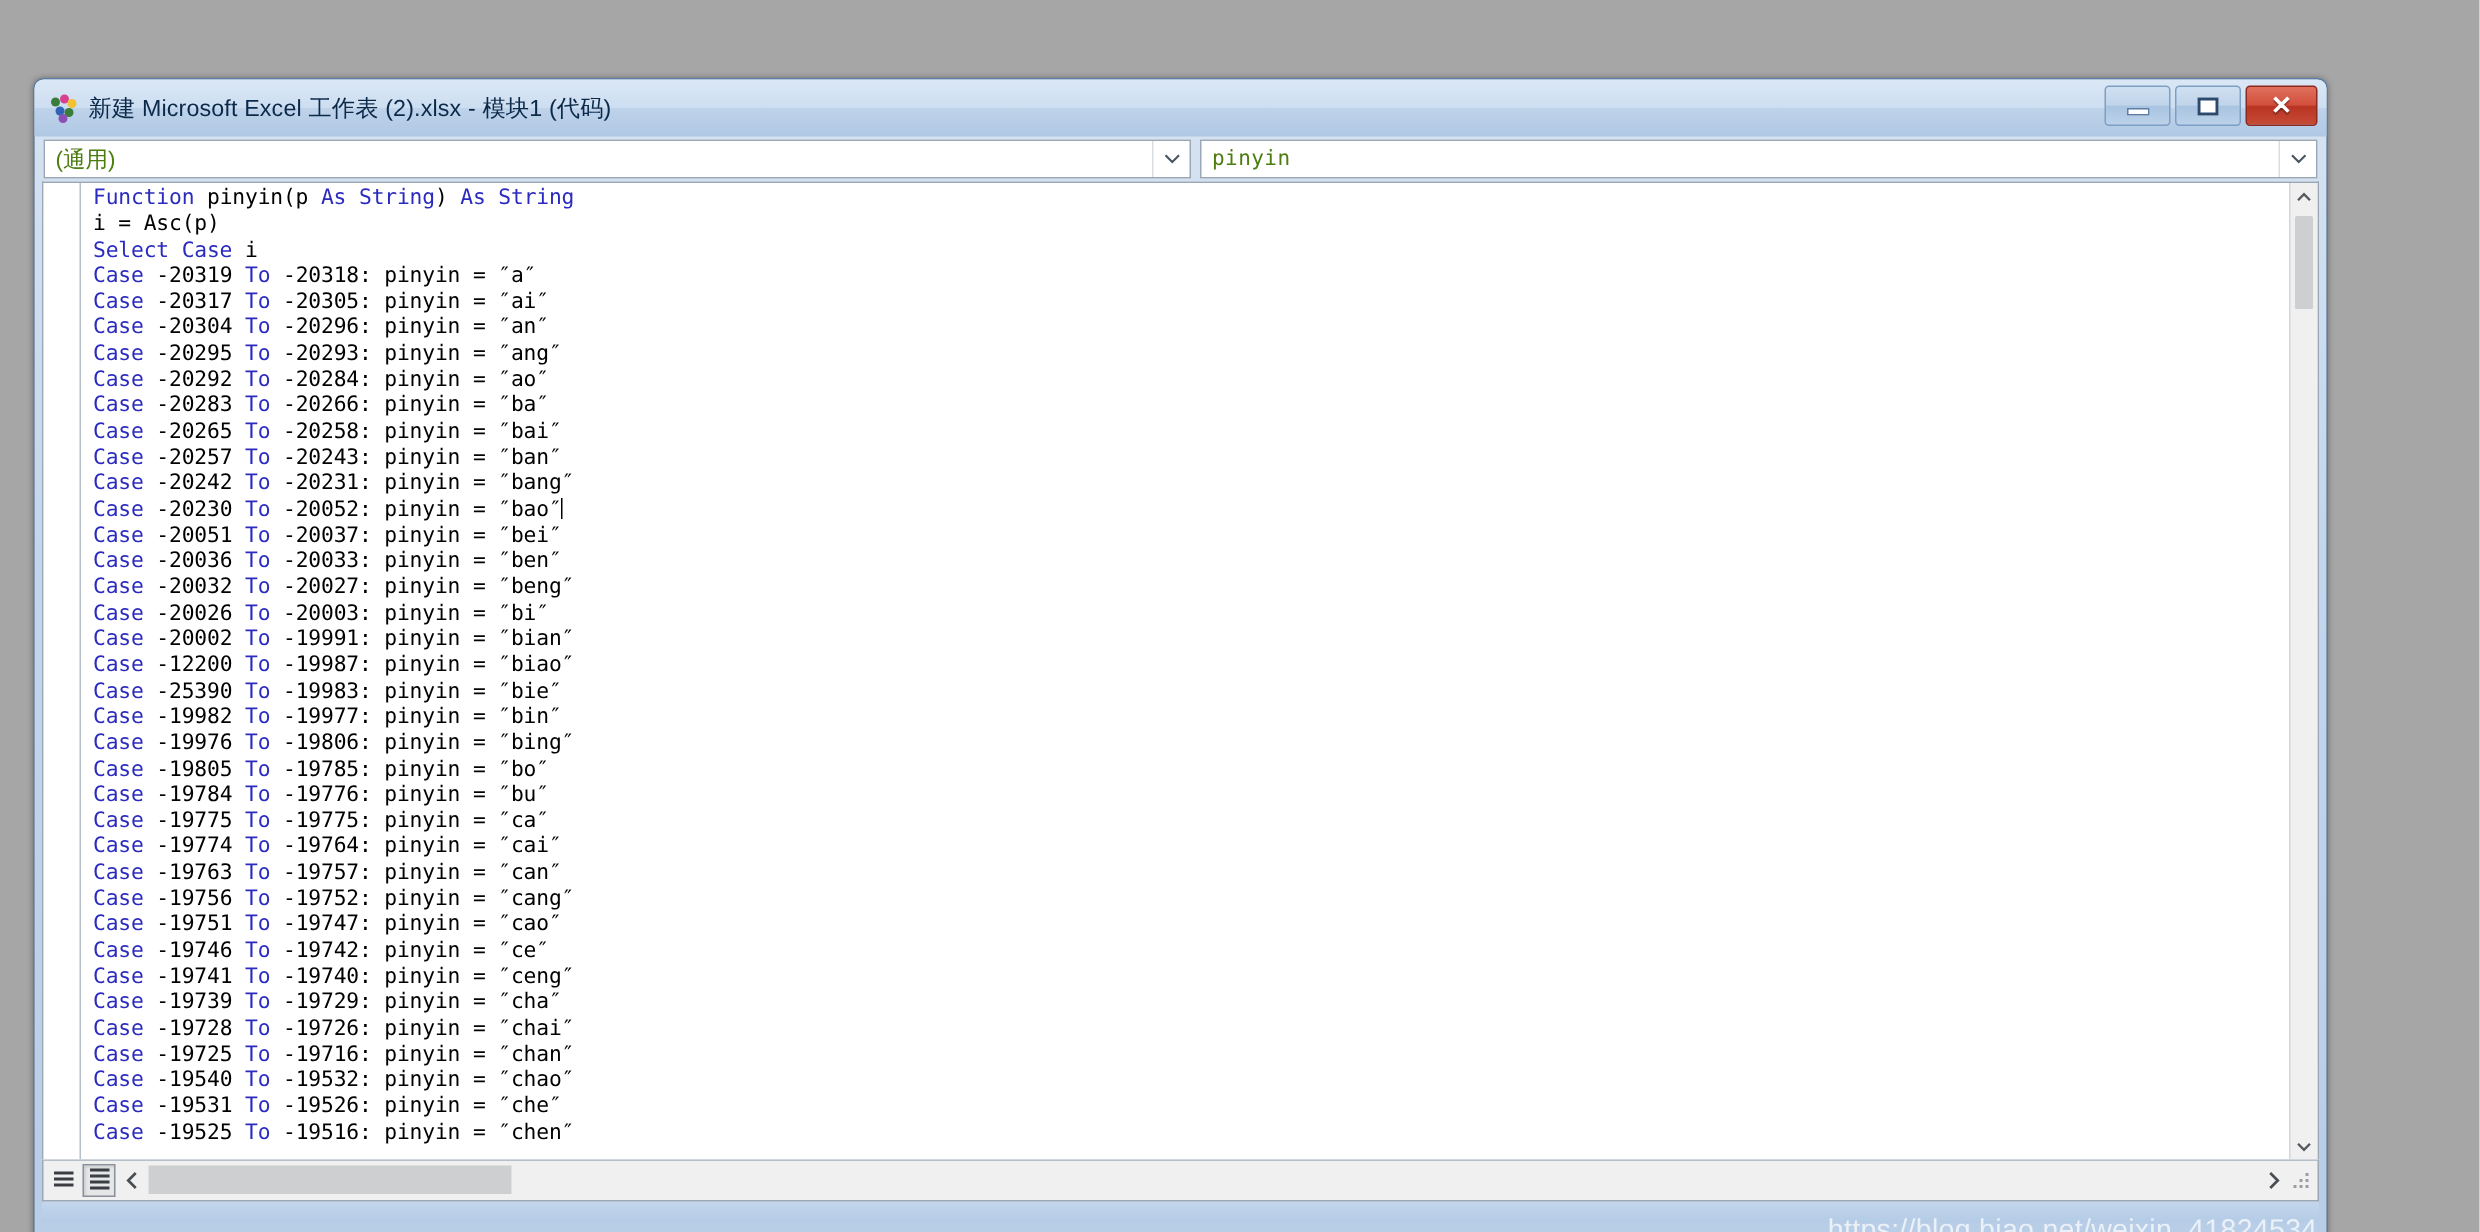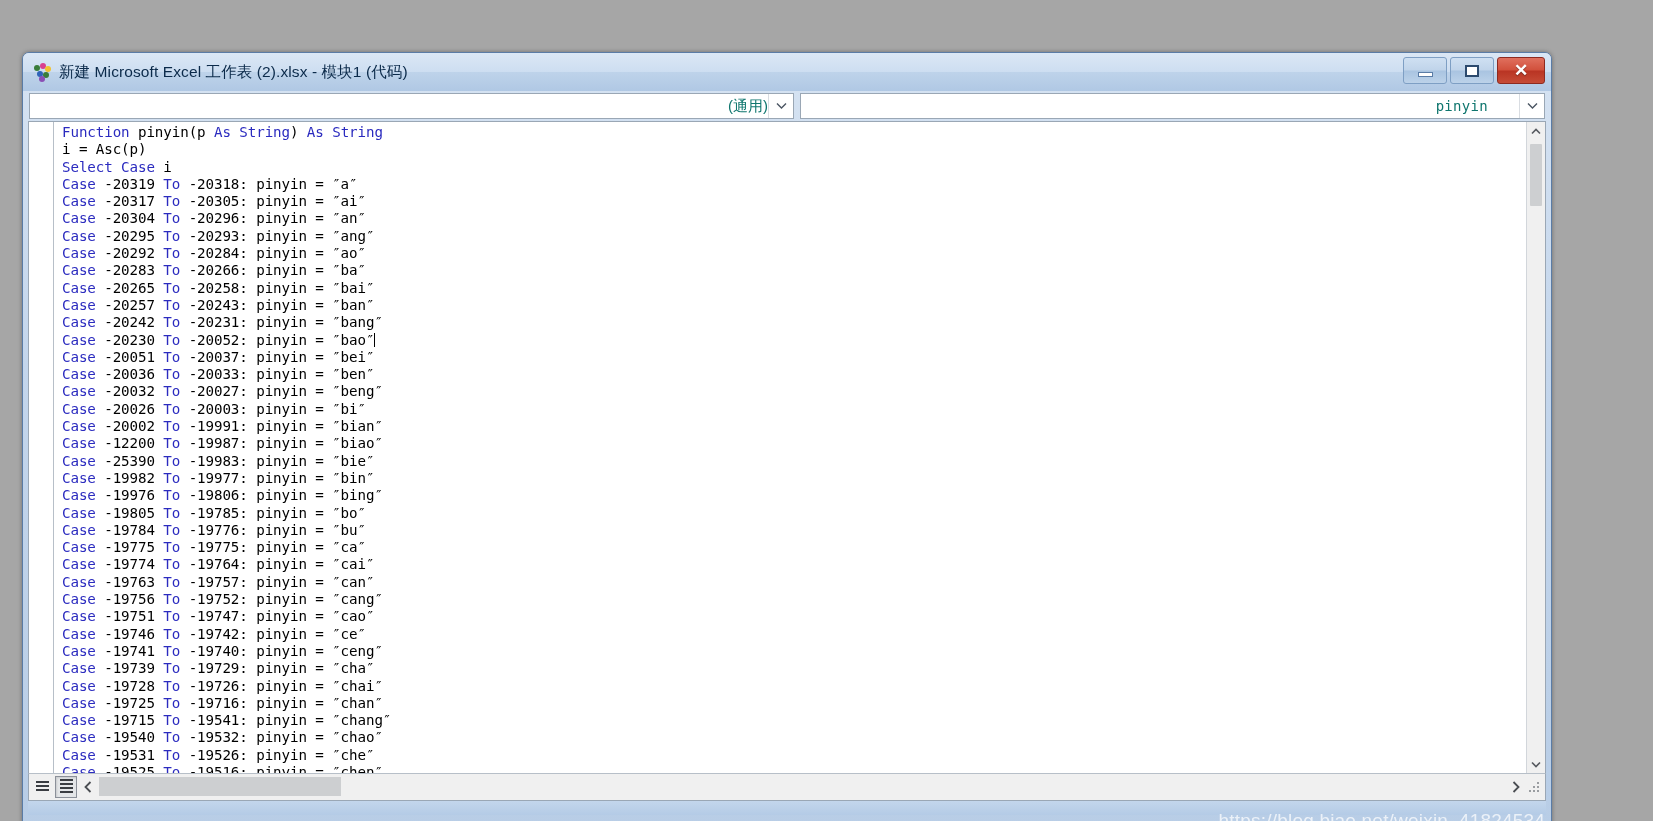--- a/index.html
+++ b/index.html
@@ -117,24 +117,23 @@
     box-sizing: border-box;
     display: flex;
     align-items: center;
     height: 26px;
     position: relative;
   }
   .combo .combo-text {
     flex: 1;
     padding-left: 7px;
     font-size: 15px;
-    color: #0f766e;
+    color: #4d7c0f;
     white-space: nowrap;
     overflow: hidden;
-    text-align: right;
   }
   .combo.left { width: 765px; }
   .combo.right { flex: 1; gap: 31px; }
   .combo.right .combo-text {
     font-family: "DejaVu Sans Mono", monospace;
     font-size: 14px;
     letter-spacing: 0.3px;
   }
   .combo-arrow {
     width: 24px;
@@ -399,21 +398,20 @@
         <div class="code-line"><span class="kw">Case</span><span> -19775 </span><span class="kw">To</span><span> -19775: pinyin = ″ca″</span></div>
         <div class="code-line"><span class="kw">Case</span><span> -19774 </span><span class="kw">To</span><span> -19764: pinyin = ″cai″</span></div>
         <div class="code-line"><span class="kw">Case</span><span> -19763 </span><span class="kw">To</span><span> -19757: pinyin = ″can″</span></div>
         <div class="code-line"><span class="kw">Case</span><span> -19756 </span><span class="kw">To</span><span> -19752: pinyin = ″cang″</span></div>
         <div class="code-line"><span class="kw">Case</span><span> -19751 </span><span class="kw">To</span><span> -19747: pinyin = ″cao″</span></div>
         <div class="code-line"><span class="kw">Case</span><span> -19746 </span><span class="kw">To</span><span> -19742: pinyin = ″ce″</span></div>
         <div class="code-line"><span class="kw">Case</span><span> -19741 </span><span class="kw">To</span><span> -19740: pinyin = ″ceng″</span></div>
         <div class="code-line"><span class="kw">Case</span><span> -19739 </span><span class="kw">To</span><span> -19729: pinyin = ″cha″</span></div>
         <div class="code-line"><span class="kw">Case</span><span> -19728 </span><span class="kw">To</span><span> -19726: pinyin = ″chai″</span></div>
         <div class="code-line"><span class="kw">Case</span><span> -19725 </span><span class="kw">To</span><span> -19716: pinyin = ″chan″</span></div>
-        <div class="code-line"><span class="kw">Case</span><span> -19715 </span><span class="kw">To</span><span> -19541: pinyin = ″chang″</span></div>
         <div class="code-line"><span class="kw">Case</span><span> -19540 </span><span class="kw">To</span><span> -19532: pinyin = ″chao″</span></div>
         <div class="code-line"><span class="kw">Case</span><span> -19531 </span><span class="kw">To</span><span> -19526: pinyin = ″che″</span></div>
         <div class="code-line"><span class="kw">Case</span><span> -19525 </span><span class="kw">To</span><span> -19516: pinyin = ″chen″</span></div>
       </div>
     <div id="v-scroll">
       <div class="sb-arrow">
         <svg width="10" height="7" viewBox="0 0 10 7">
             <path d="M1 5.5 L5 1.5 L9 5.5" stroke="#55595f" stroke-width="1.6" fill="none"></path>
           </svg>
       </div>

